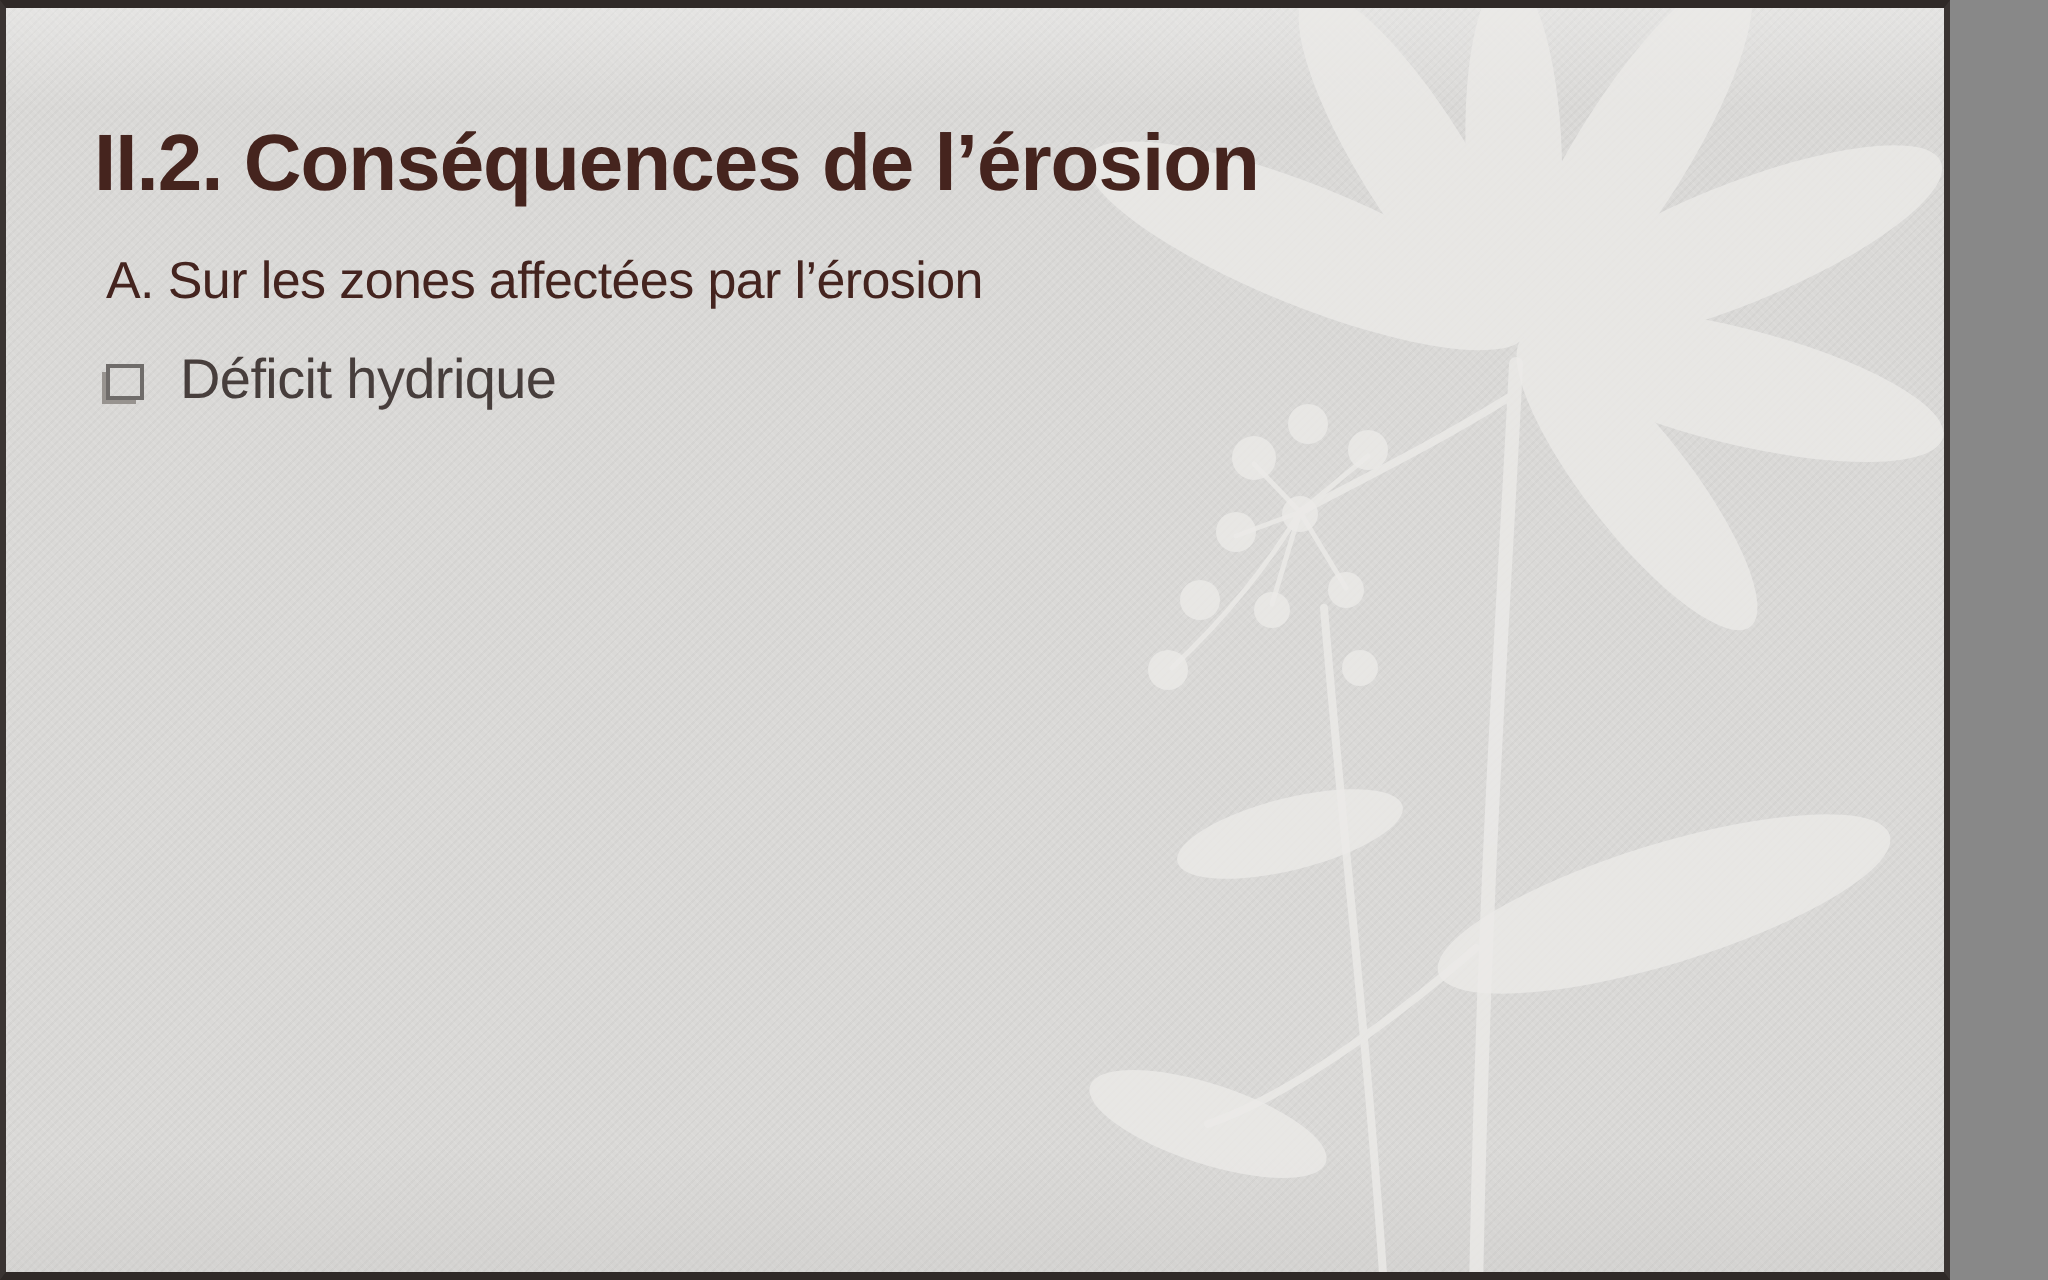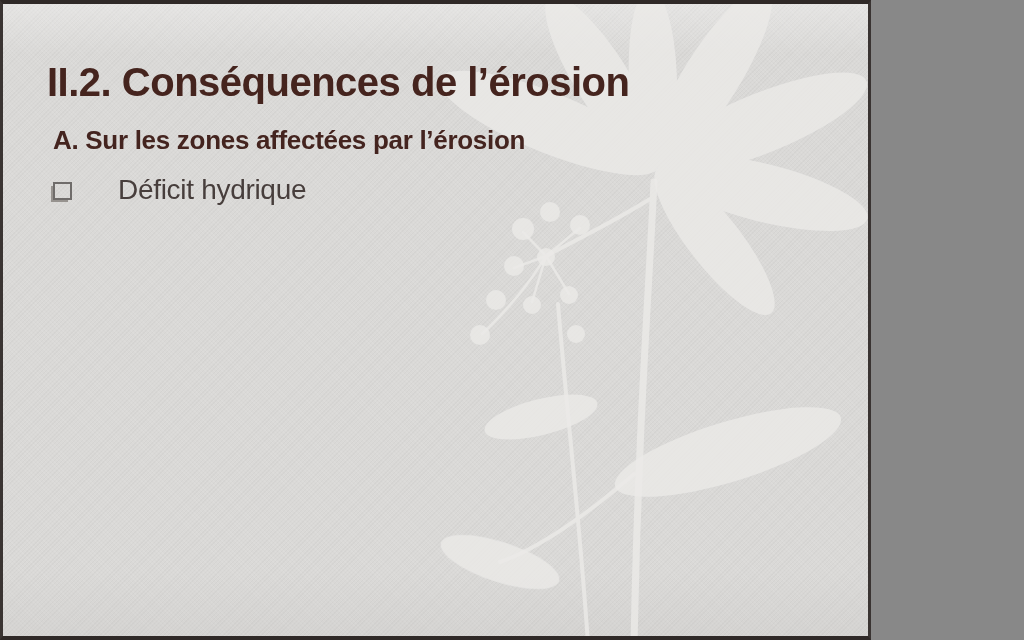--- a/index.html
+++ b/index.html
@@ -4,21 +4,21 @@
 <style>
   html, body {
     margin: 0;
     padding: 0;
     background: #888;
     font-family: "Liberation Sans", sans-serif;
   }
 
   .slide {
     position: relative;
-    width: 871px;
+    width: 975px;
     height: 640px;
     box-sizing: border-box;
     border-top: 4px solid #2f2927;
     border-bottom: 4px solid #2f2927;
     border-left: 3px solid #3a3432;
     border-right: 3px solid #3a3432;
     background-color: #dad9d7;
     background-image:
       linear-gradient(180deg, rgba(255,255,255,0.30) 0%, rgba(255,255,255,0) 8%,
                       rgba(255,255,255,0) 90%, rgba(190,188,186,0.20) 100%),
@@ -48,40 +48,39 @@
     font-size: 40px;
     font-weight: bold;
     letter-spacing: -0.5px;
     color: #45241e;
     line-height: 1.1;
   }
 
   .section-label {
     margin: 22px 0 0 6px;
     font-size: 26px;
-    font-weight: bold;
+    font-weight: normal;
     letter-spacing: -0.3px;
     color: #44241f;
     line-height: 1.1;
   }
 
   .bullet-list {
     list-style: none;
     margin: 12px 0 0 0;
     padding: 0;
   }
 
   .bullet-item {
     display: flex;
     align-items: center;
     height: 46px;
     font-size: 28px;
     letter-spacing: -0.3px;
     color: #473e3c;
-    gap: 28px;
   }
 
   .checkbox {
     flex: 0 0 auto;
     width: 15px;
     height: 14px;
     margin: 2px 18px 0 6px;
     border: 2px solid #6f6c6a;
     box-shadow: -3px 3px 0 -1px #97938f;
     background: transparent;

